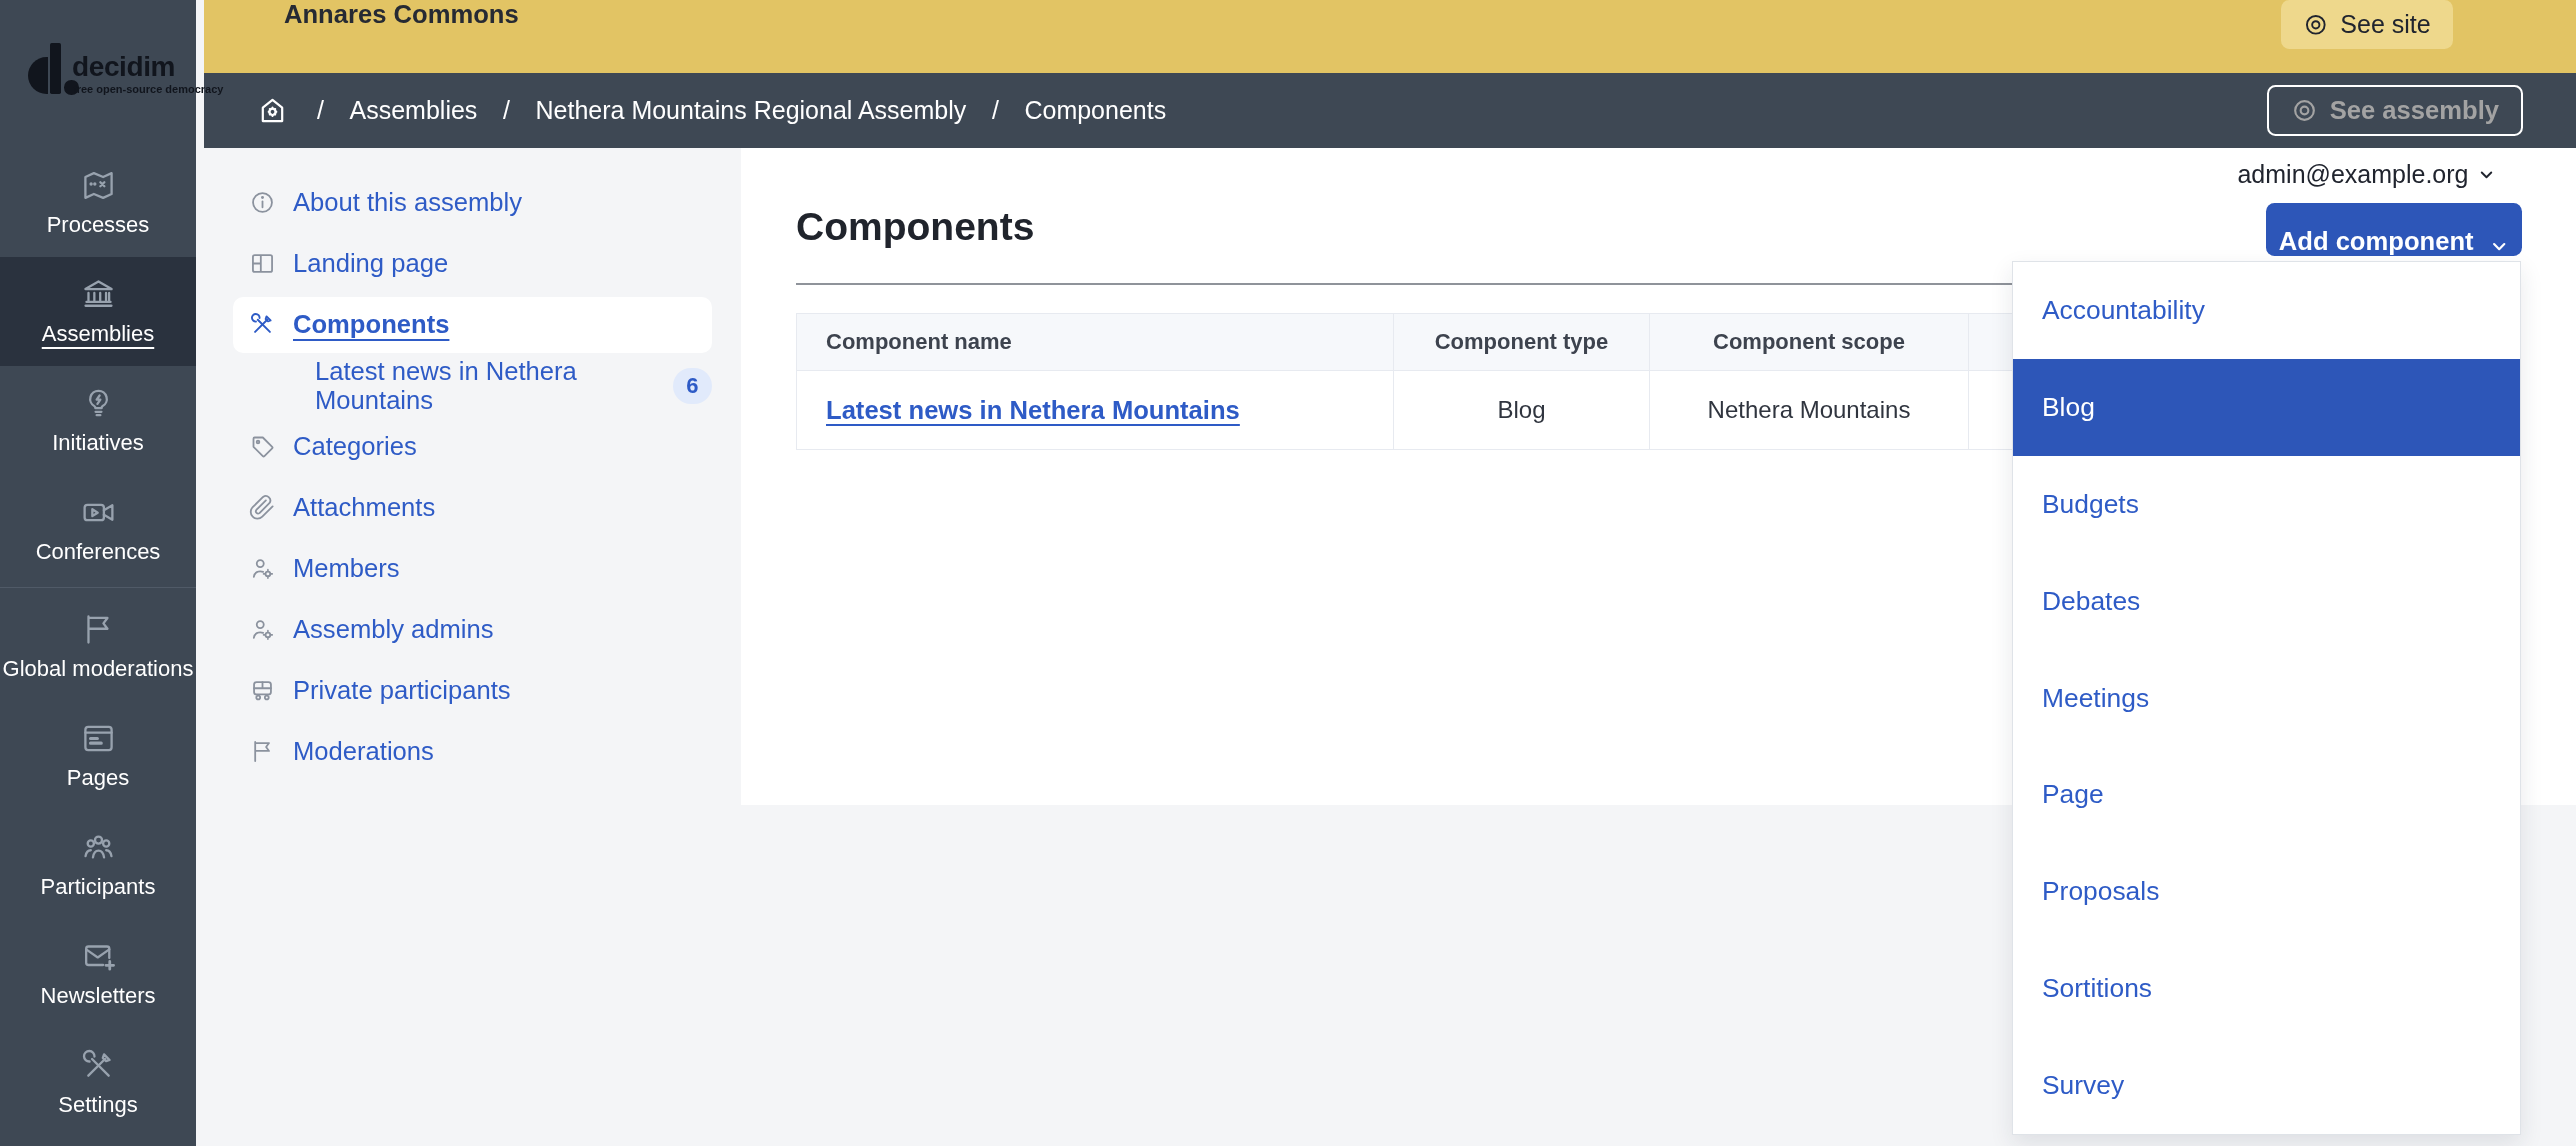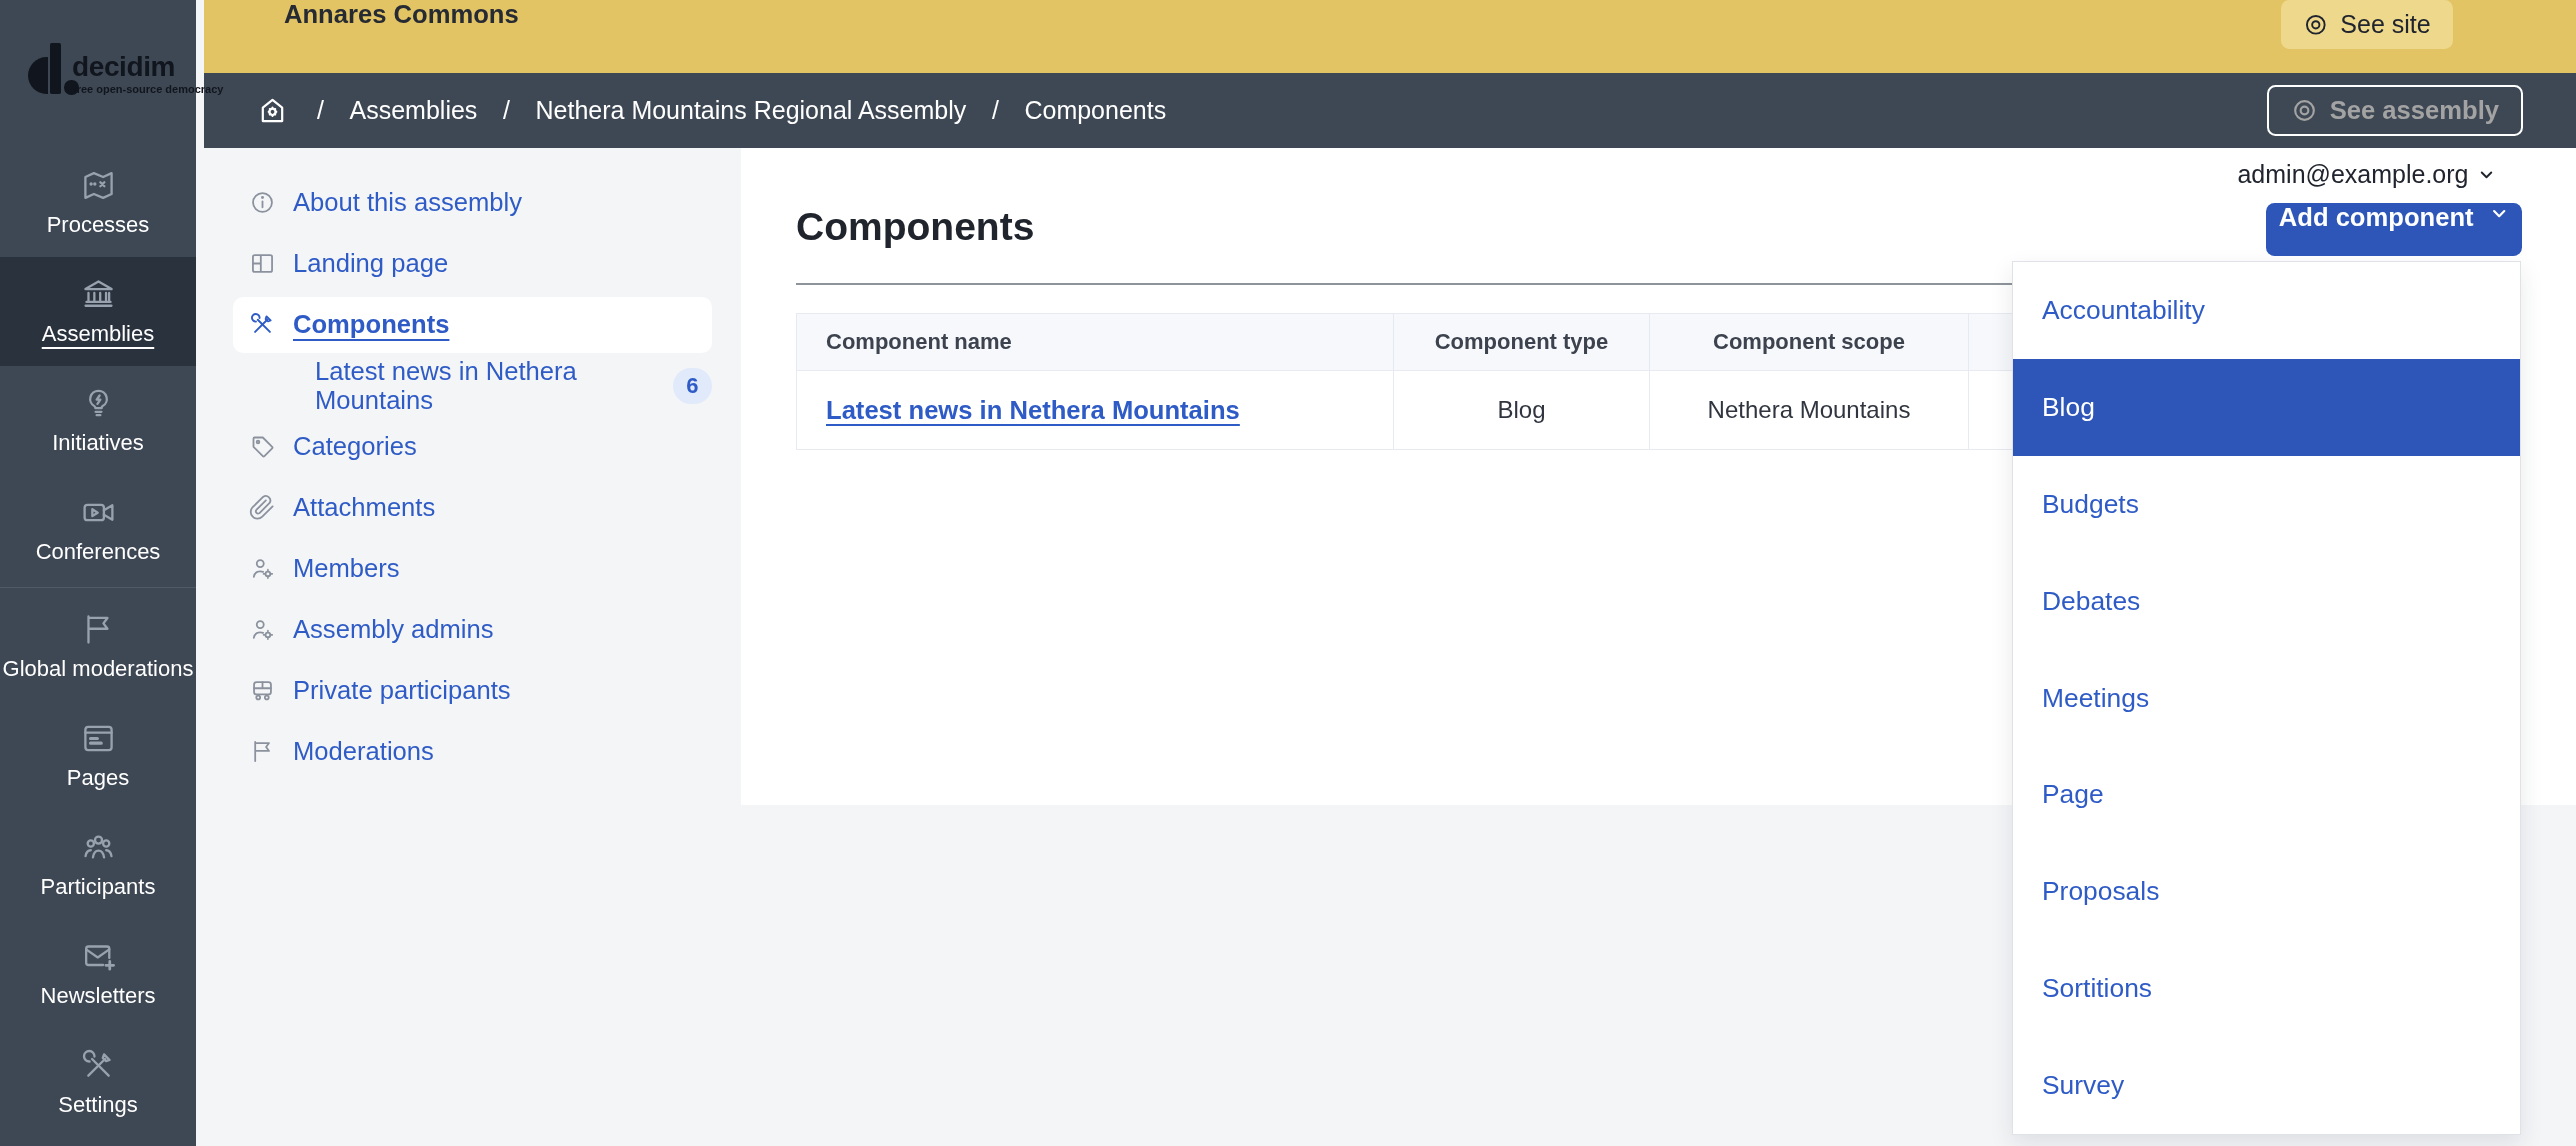--- a/index.html
+++ b/index.html
@@ -107,21 +107,21 @@
   .components td { background:#fff; height:79px; font-size:24px; color:#30353f; text-align:center; }
   .comp-link {
     font-size:25.6px; font-weight:700; color:#2e5bc6; cursor:pointer;
     text-decoration:underline; text-underline-offset:5.1px; text-decoration-thickness:2.1px;
   }
 
   
   .add-btn {
     position:absolute; left:2266px; top:203px; width:256px; height:53px;
     background:#2d56b8; color:#fff; border:none; border-radius:8.5px;
-    display:flex; align-items:flex-start; justify-content:center; gap:15.3px;
+    display:flex; align-items:flex-end; justify-content:center; gap:15.3px;
     font-family:"Liberation Sans", sans-serif;
     font-size:25.6px; font-weight:700; cursor:pointer; z-index:50;
   }
   .dropdown {
     position:absolute; left:2012px; top:261px; width:509px; height:874px;
     background:#fff; border:1.3px solid #dfe3e8;
     box-shadow:0 8.5px 22px rgba(30,40,60,0.10);
     display:flex; flex-direction:column; z-index:40;
   }
   .dd-item {

